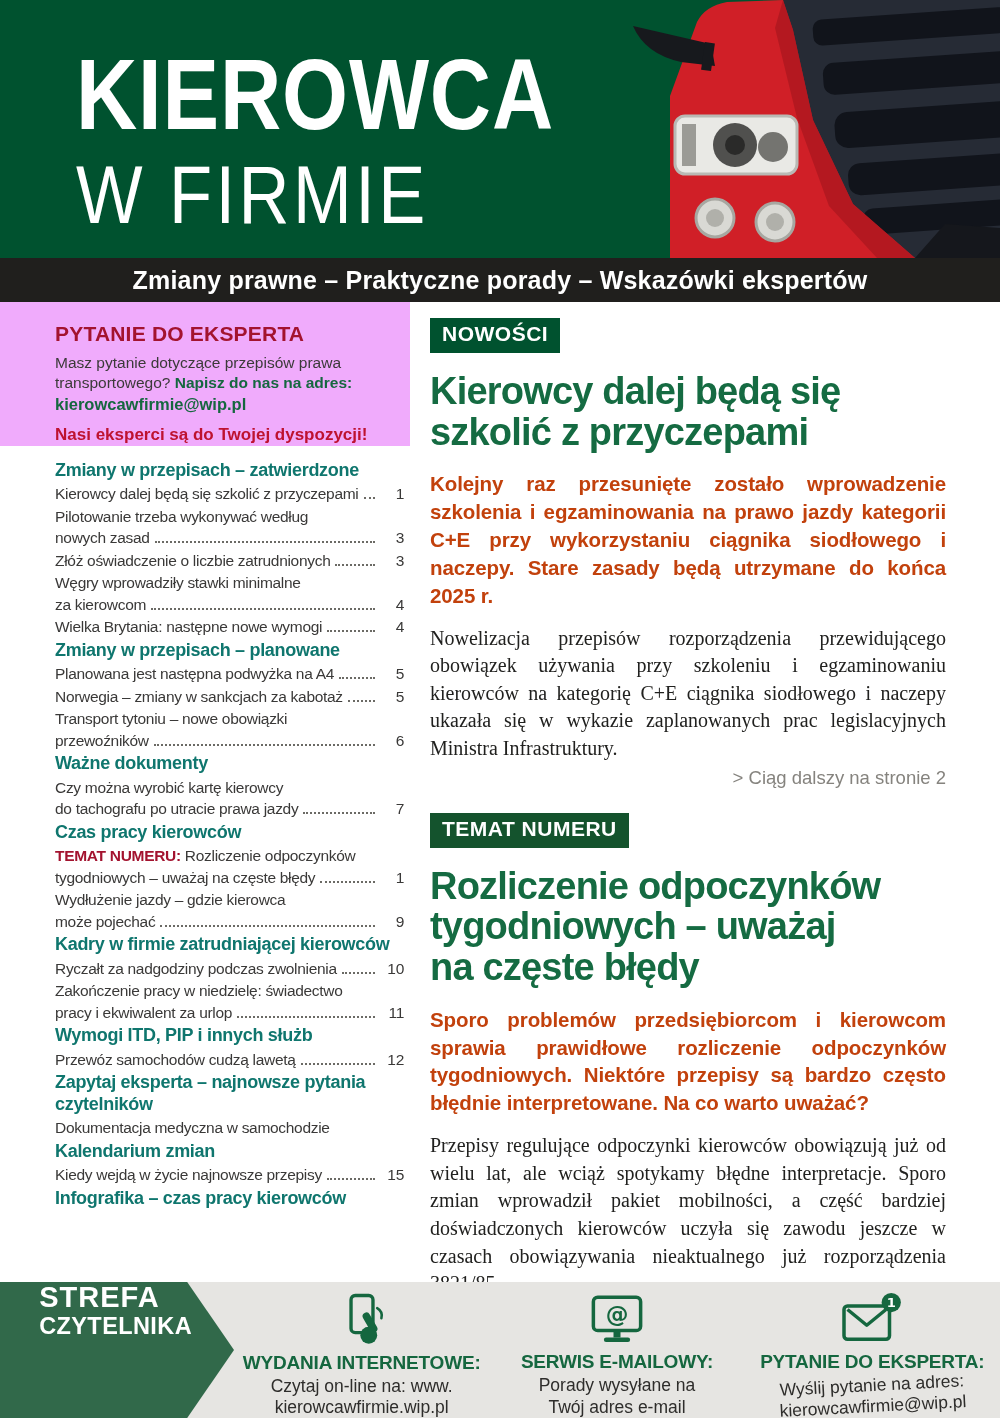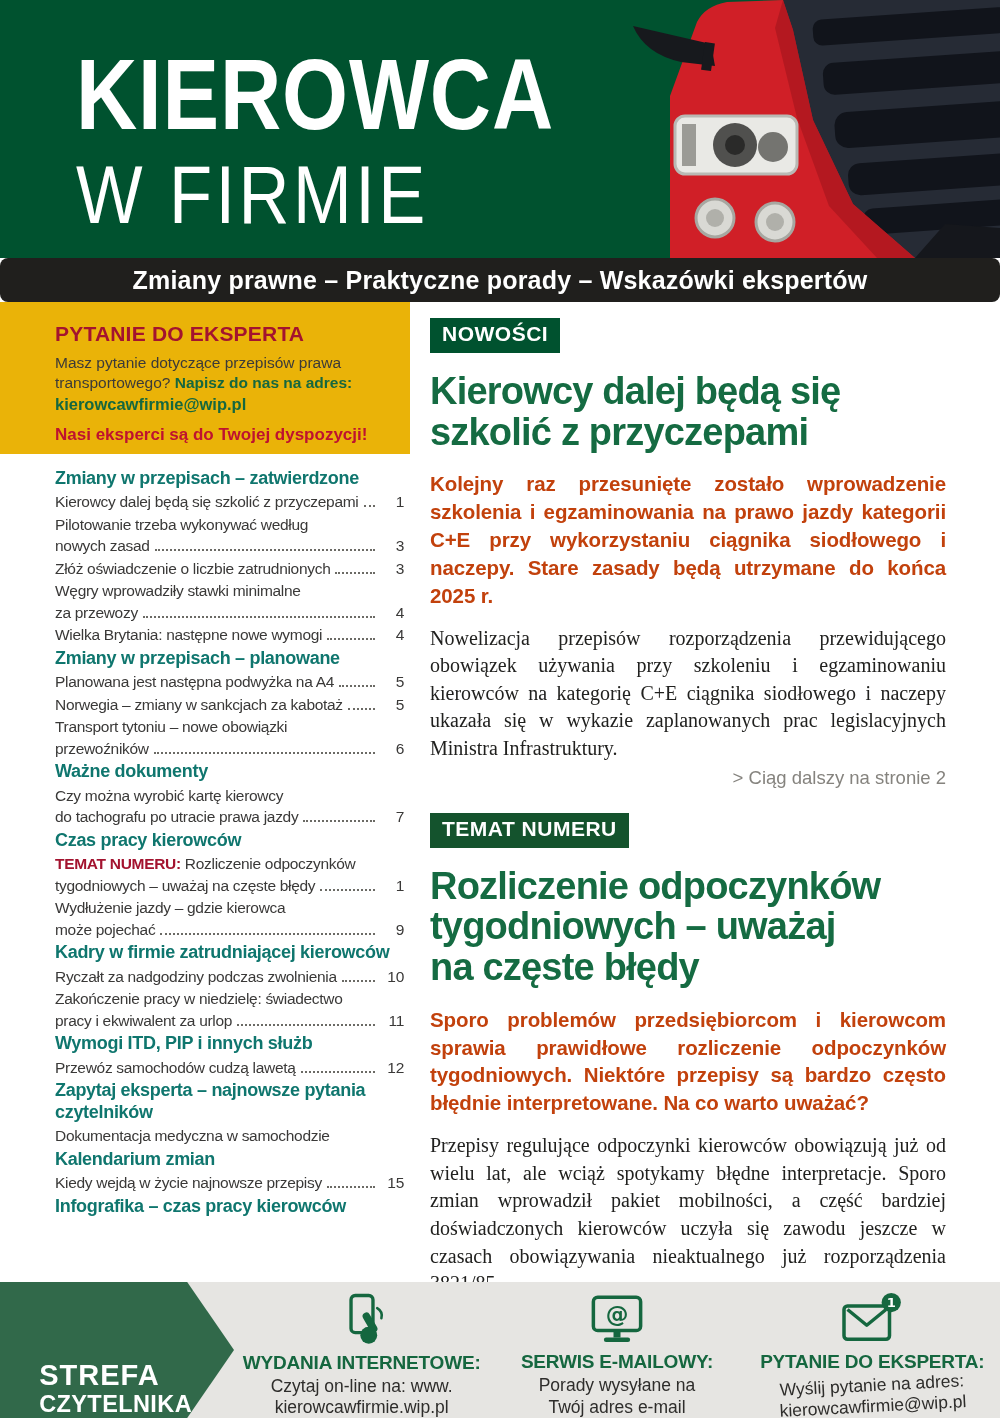--- a/index.html
+++ b/index.html
@@ -10,30 +10,30 @@
   .masthead{position:relative;height:258px;background:#00522F;overflow:hidden;}
   .issue-line{position:absolute;left:135px;top:26px;color:#fff;font-size:20px;letter-spacing:.2px;}
   .mast-title{position:absolute;left:76px;top:44px;color:#fff;}
   .t1{display:block;font-size:101px;line-height:1;font-weight:700;letter-spacing:1px;
       transform:scaleX(.84);transform-origin:0 0;}
   .t2{display:block;font-size:82px;line-height:1;font-weight:400;letter-spacing:4px;
       transform:scaleX(.86);transform-origin:0 0;margin-top:9px;}
   .truck{position:absolute;right:0;top:0;}
 
   .tagline-bar{height:44px;background:#201F1D;color:#fff;text-align:center;
-      font-size:25px;font-weight:700;line-height:44px;letter-spacing:.2px;border-radius:8px;}
+      font-size:25px;font-weight:700;line-height:44px;letter-spacing:.2px;}
 
   
   .content{display:flex;height:980px;overflow:hidden;}
   .sidebar{width:410px;flex:none;overflow:hidden;}
   .main{flex:1;display:flex;flex-direction:column;align-items:stretch;
         padding:16px 54px 0 20px;}
 
   
-  .expert-box{background:#eab308;padding:20px 12px 9px 55px;}
+  .expert-box{background:#f0abfc;padding:20px 12px 1px 55px;}
   .eb-title{color:#A3132F;font-size:21px;font-weight:700;margin:0 0 7px 0;letter-spacing:.2px;}
   .eb-text{margin:0;font-size:15.5px;line-height:1.32;color:#3B3A39;}
   .eb-green{color:#15673F;font-weight:700;}
   .eb-email{display:block;color:#15673F;font-weight:700;font-size:16.5px;}
   .eb-note{margin:9px 0 0;color:#BE1230;font-weight:700;font-size:17px;}
 
   
   .toc{padding:12px 6px 0 55px;}
   .toc-heading{color:#0f766e;font-weight:700;font-size:18px;line-height:21.5px;
       margin:2px 0 2px;letter-spacing:-0.3px;}
@@ -55,21 +55,21 @@
   .lead{font-size:20.5px;font-weight:700;color:#c2410c;text-align:justify;
       line-height:1.36;margin:18px 0 0;letter-spacing:-0.1px;}
   .serif{font-family:"Liberation Serif",serif;font-size:20px;color:#21211F;
       text-align:justify;line-height:1.38;margin:15px 0 0;}
   .continued{margin:4px 0 0;text-align:right;color:#85837E;font-size:18.5px;}
 
   
   .footer{position:relative;height:136px;background:#E6E5E2;}
   .flag{position:absolute;left:0;top:0;bottom:0;width:234px;background:#31694A;
       clip-path:polygon(0 0,80% 0,100% 50%,80% 100%,0 100%);
-      display:flex;align-items:flex-end;gap:13px;padding:0 42px 0 26px;box-sizing:border-box;color:#fff;}
+      display:flex;align-items:flex-start;gap:13px;padding:0 42px 0 26px;box-sizing:border-box;color:#fff;}
   .flag-l1{font-size:29px;font-weight:700;letter-spacing:1px;line-height:1.1;}
   .flag-l2{font-size:23.5px;font-weight:700;letter-spacing:.4px;line-height:1.1;}
   .footer-cols{position:absolute;left:234px;right:0;top:0;bottom:0;display:flex;padding-top:8px;}
   .fcol{flex:1;display:flex;flex-direction:column;align-items:center;text-align:center;}
   .fc-icon{height:60px;display:flex;align-items:center;}
   .fc-title{color:#15673F;font-weight:700;font-size:19px;margin-top:2px;letter-spacing:-0.2px;}
   .fc-lines{color:#2E2D2B;font-size:17.5px;line-height:1.22;margin-top:2px;}
   .tilt{transform:rotate(-3deg);}
 </style>
 </head>
@@ -145,21 +145,21 @@
             <div class="toc-item">
               <div class="toc-line last">
                 <span class="toc-text">Złóż oświadczenie o liczbie zatrudnionych</span>
                 <span class="dots"></span>
                 <span class="pg">3</span>
               </div>
             </div>
             <div class="toc-item">
               <div class="toc-line"><span class="toc-text">Węgry wprowadziły stawki minimalne</span></div>
               <div class="toc-line last">
-                <span class="toc-text">za przewozy</span>
+                <span class="toc-text">za kierowcom</span>
                 <span class="dots"></span>
                 <span class="pg">4</span>
               </div>
             </div>
             <div class="toc-item">
               <div class="toc-line last">
                 <span class="toc-text">Wielka Brytania: następne nowe wymogi</span>
                 <span class="dots"></span>
                 <span class="pg">4</span>
               </div>

